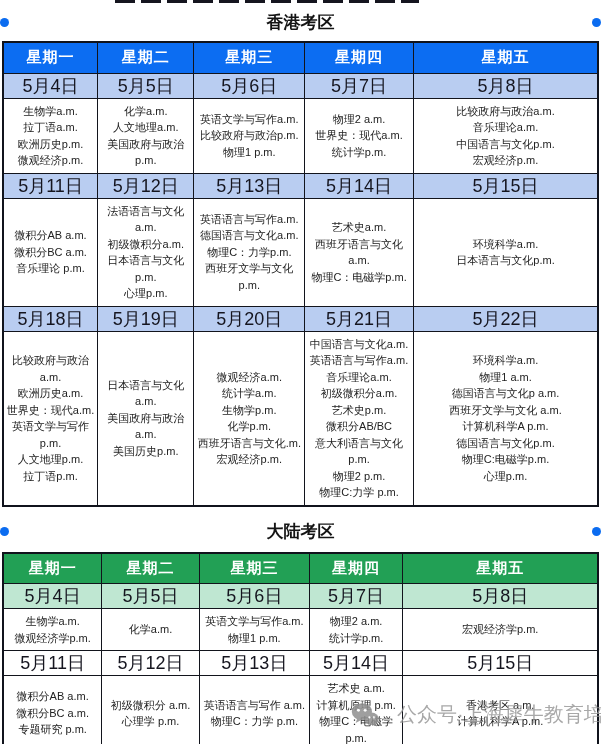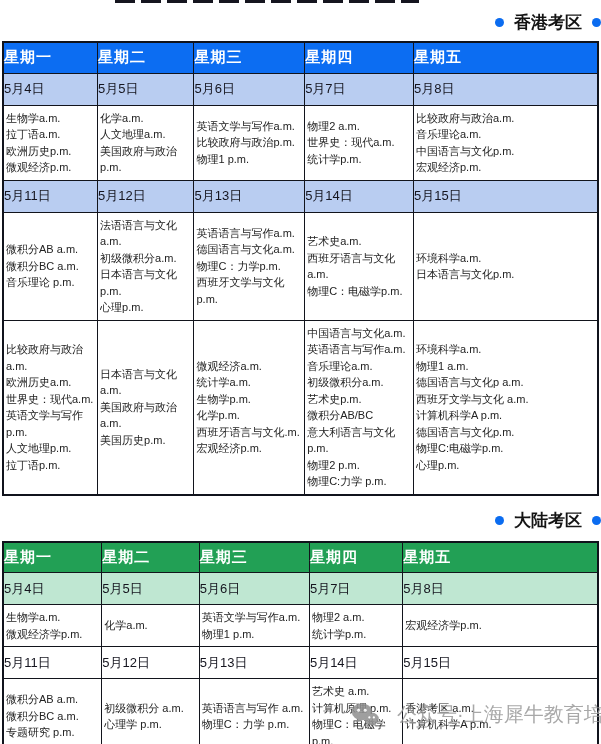--- a/index.html
+++ b/index.html
@@ -8,39 +8,39 @@
     width:601px; height:744px; overflow:hidden; position:relative;
     background:#ffffff;
     font-family:"Liberation Sans","DejaVu Sans",sans-serif;
     color:#1a1a1a;
   }
   .top-strip {
     position:absolute; top:0; left:115px; width:304px; height:3px;
     background:repeating-linear-gradient(90deg,#15151f 0 20px,transparent 20px 26px);
   }
   .section-title {
-    display:flex; align-items:center; justify-content:flex-end; gap:10px;
+    display:flex; align-items:center; justify-content:space-between; gap:10px;
     font-weight:bold; font-size:17px; color:#141414;
   }
   .title-hk { margin:11px 0 7px; }
   .title-ml { margin:13px 0 9px;font-family:Liberation Mono, monospace; }
   .dot { width:9px; height:9px; border-radius:50%; background:#0b6cf0; display:inline-block; }
   table.exam-table {
     width:597px; margin:0 2px; border-collapse:collapse; table-layout:fixed;
     border:2.5px solid #10131c;
   }
   .exam-table th, .exam-table td {
-    border:1.6px solid #12141c; text-align:left; vertical-align:middle;
+    border:1.6px solid #12141c; text-align:center; vertical-align:middle;
   }
   .exam-table th {
     height:31px; color:#ffffff; font-size:15px; font-weight:bold; letter-spacing:1px;
     background:var(--header-bg);
   }
   tr.date-row td {
-    height:32px; font-size:13px; color:#15151f; background:var(--date-bg);
+    height:20px; font-size:18px; color:#15151f; background:var(--date-bg);
   }
   tr.date-row.plain td { background:#ffffff; }
   tr.exam-row td { padding:4px 2px; font-size:11px; line-height:16.5px; color:#222; background:#fff; }
   
   table.hk col:nth-child(1){width:15.9%} table.hk col:nth-child(2){width:16.2%}
   table.hk col:nth-child(3){width:18.6%} table.hk col:nth-child(4){width:18.3%}
   table.hk col:nth-child(5){width:31.0%}
   table.ml col:nth-child(1){width:16.6%} table.ml col:nth-child(2){width:16.4%}
   table.ml col:nth-child(3){width:18.5%} table.ml col:nth-child(4){width:15.7%}
   table.ml col:nth-child(5){width:32.8%}
@@ -141,20 +141,27 @@
         </td>
         <td>
           <div>艺术史a.m.</div>
           <div>西班牙语言与文化a.m.</div>
           <div>物理C：电磁学p.m.</div>
         </td>
         <td>
           <div>环境科学a.m.</div>
           <div>日本语言与文化p.m.</div>
         </td>
+      </tr>
+      <tr class="date-row">
+        <td>5月18日</td>
+        <td>5月19日</td>
+        <td>5月20日</td>
+        <td>5月21日</td>
+        <td>5月22日</td>
       </tr>
       <tr class="exam-row">
         <td>
           <div>比较政府与政治a.m.</div>
           <div>欧洲历史a.m.</div>
           <div>世界史：现代a.m.</div>
           <div>英语文学与写作p.m.</div>
           <div>人文地理p.m.</div>
           <div>拉丁语p.m.</div>
         </td>

